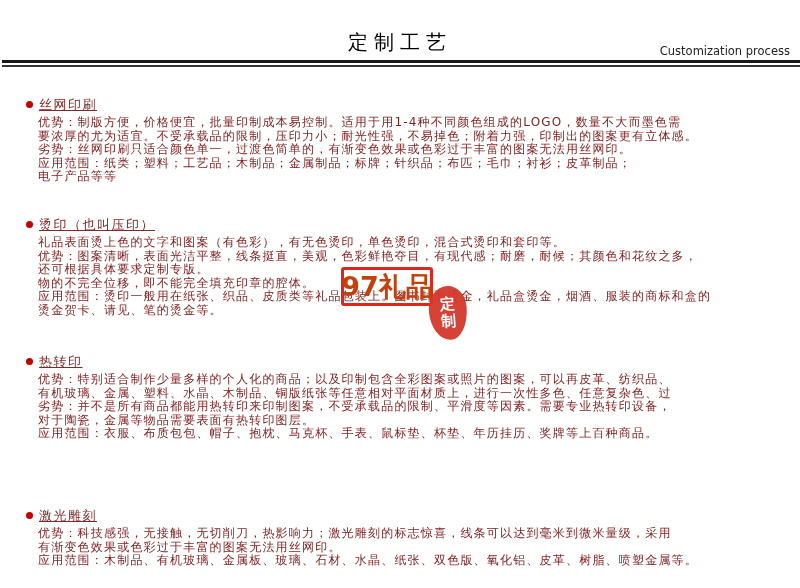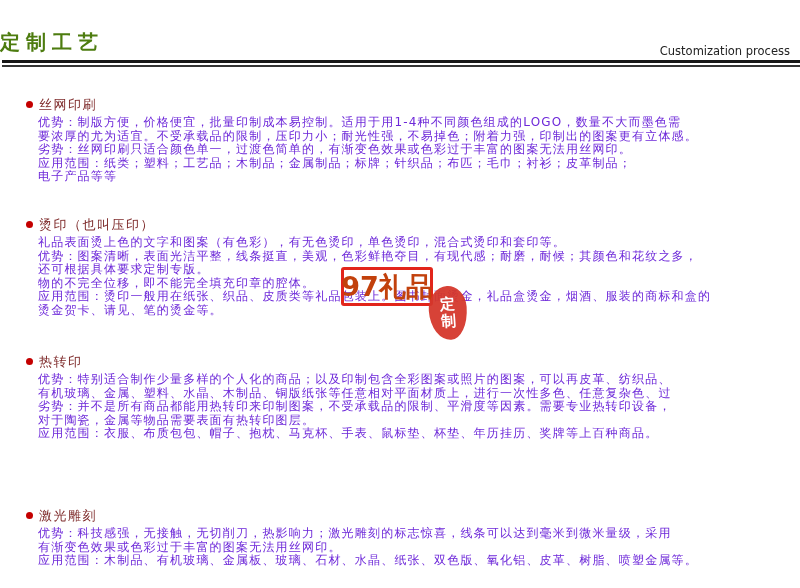--- a/index.html
+++ b/index.html
@@ -1,32 +1,32 @@
 <!DOCTYPE html>
 <html><head>
 <meta charset="utf-8">
 <style>
   html,body{margin:0;padding:0;background:#fff;}
   .page{position:relative;width:800px;height:588px;background:#ffffff;overflow:hidden;
         font-family:"DejaVu Sans","Liberation Sans",sans-serif;}
   
-  .doc-title{position:absolute;top:29px;left:0;width:100%;
-             font-size:20px;font-weight:bold;color:#4d7c0f;letter-spacing:6px;}
+  .doc-title{position:absolute;top:29px;left:0;width:100%;text-align:center;
+             font-size:20px;font-weight:normal;color:#000000;letter-spacing:6px;}
   .doc-subtitle{position:absolute;top:44px;right:10px;font-size:11.5px;font-weight:normal;color:#222;}
   .rule-a{position:absolute;top:60px;left:2px;right:0;height:3px;background:#171717;}
   .rule-b{position:absolute;top:65px;left:2px;right:0;height:2px;background:#343434;}
   
   .sec{position:absolute;left:26px;right:0;}
   .sec-head{height:14px;margin-bottom:8px;white-space:nowrap;}
   .bullet{display:inline-block;width:7px;height:7px;border-radius:50%;background:#c40000;
           margin-right:6px;vertical-align:1px;}
-  .sec-title{font-size:13px;color:#7e2a2a;letter-spacing:1.5px;}
+  .sec-title{font-size:13px;color:#7e2a2a;text-decoration:underline;letter-spacing:1.5px;}
   .sec-body{padding-left:12px;}
   .bl{height:13.5px;line-height:13.5px;font-size:12px;letter-spacing:1.2px;
-      color:#6d28d9;white-space:nowrap;}
+      color:#7f1d1d;white-space:nowrap;}
   
   .wm-box{position:absolute;left:341px;top:267px;width:86px;height:33px;
           border:3px solid #e2251b;border-radius:3px;display:flex;align-items:center;
           justify-content:center;font-size:27px;font-weight:bold;color:#c2410c;
           letter-spacing:0;z-index:5;overflow:visible;white-space:nowrap;}
   .wm-seal{position:absolute;left:429px;top:286px;width:38px;height:54px;background:#d5372b;
            border-radius:52% 48% 46% 54% / 44% 40% 58% 56%;transform:rotate(-4deg);
            display:flex;flex-direction:column;align-items:center;justify-content:center;
            color:#ffffff;font-size:15px;font-weight:bold;line-height:17px;z-index:6;opacity:.94;}
 </style>

